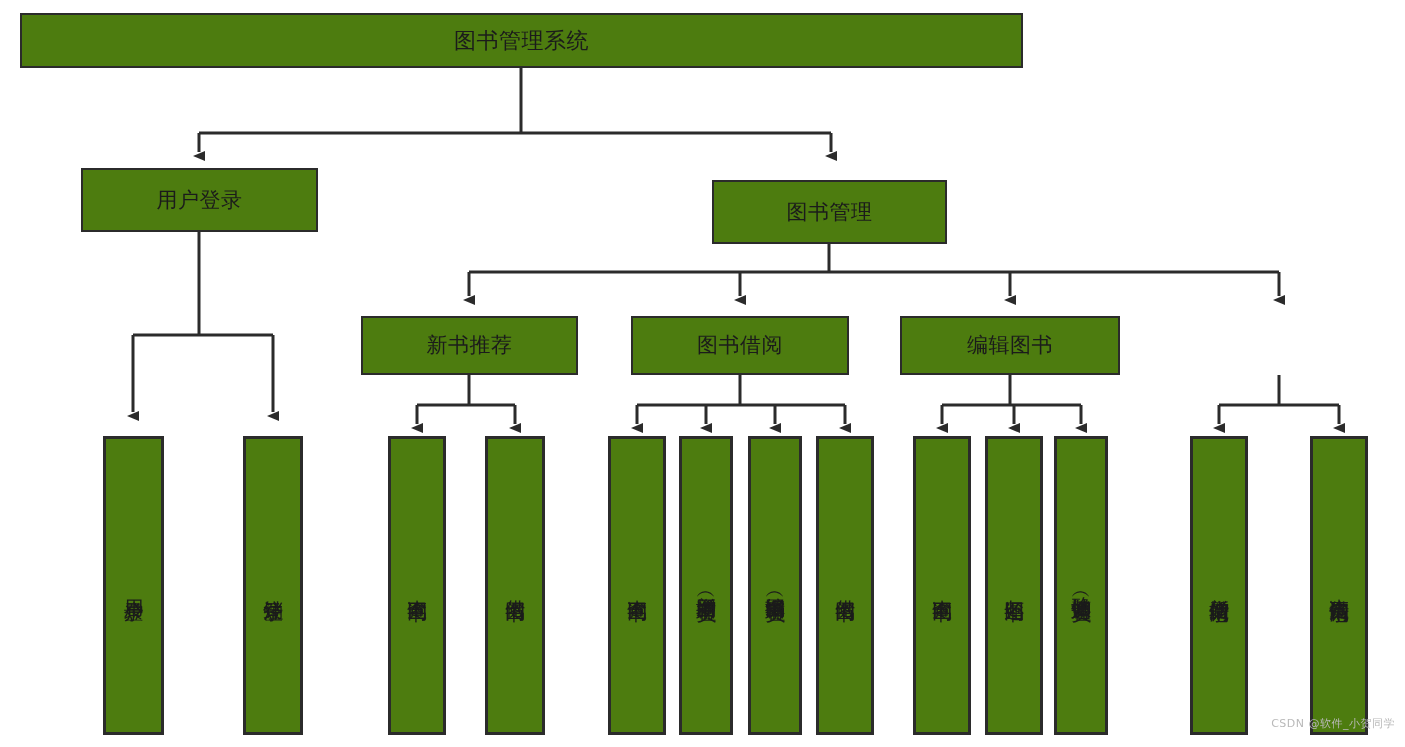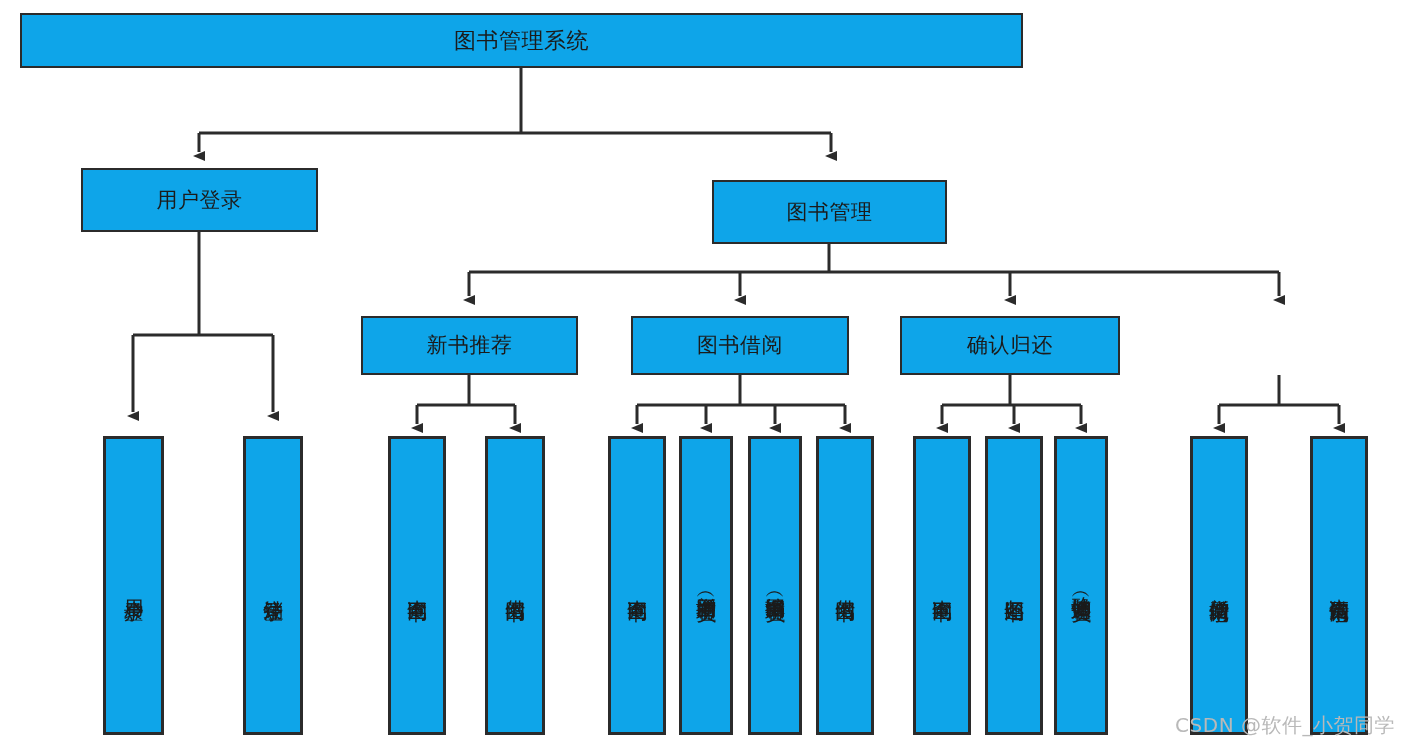--- a/index.html
+++ b/index.html
@@ -17,21 +17,21 @@
     height:747px;
   }
   svg#connectors{
     position:absolute;left:0;top:0;
     width:1405px;height:747px;
     pointer-events:none;
   }
   .node{
     position:absolute;
     box-sizing:border-box;
-    background:#0ea5e9;
+    background:#4d7c0f;
     border:2px solid #2b2b2b;
     display:flex;
     align-items:center;
     justify-content:center;
     color:#1b1b1b;
     z-index:2;
   }
   .node .label{
     font-size:21px;
     line-height:1.15;
@@ -48,22 +48,22 @@
     text-orientation:upright;
     font-size:20px;
     line-height:1.28;
     letter-spacing:1px;
     white-space:normal;
     max-height:286px;
   }
   .watermark{
     position:absolute;
     right:10px;
-    bottom:8px;
-    font-size:20px;
+    bottom:16px;
+    font-size:11px;
     color:#b9b9b9;
     letter-spacing:0.5px;
     z-index:3;
     white-space:nowrap;
     user-select:none;
   }
 </style>
 </head>
 <body>
 
@@ -130,21 +130,21 @@
     <span class="label">图书管理</span>
   </div>
 
   <div class="node l3" style="left:361px;top:316px;width:217px;height:59px;">
     <span class="label">新书推荐</span>
   </div>
   <div class="node l3" style="left:631px;top:316px;width:218px;height:59px;">
     <span class="label">图书借阅</span>
   </div>
   <div class="node l3" style="left:900px;top:316px;width:220px;height:59px;">
-    <span class="label">确认归还</span>
+    <span class="label">编辑图书</span>
   </div>
 
   <div class="node leaf" style="left:103px;top:436px;width:61px;height:299px;">
     <span class="label">用户登录</span>
   </div>
   <div class="node leaf" style="left:243px;top:436px;width:60px;height:299px;">
     <span class="label">注销登录</span>
   </div>
 
   <div class="node leaf" style="left:388px;top:436px;width:58px;height:299px;">

